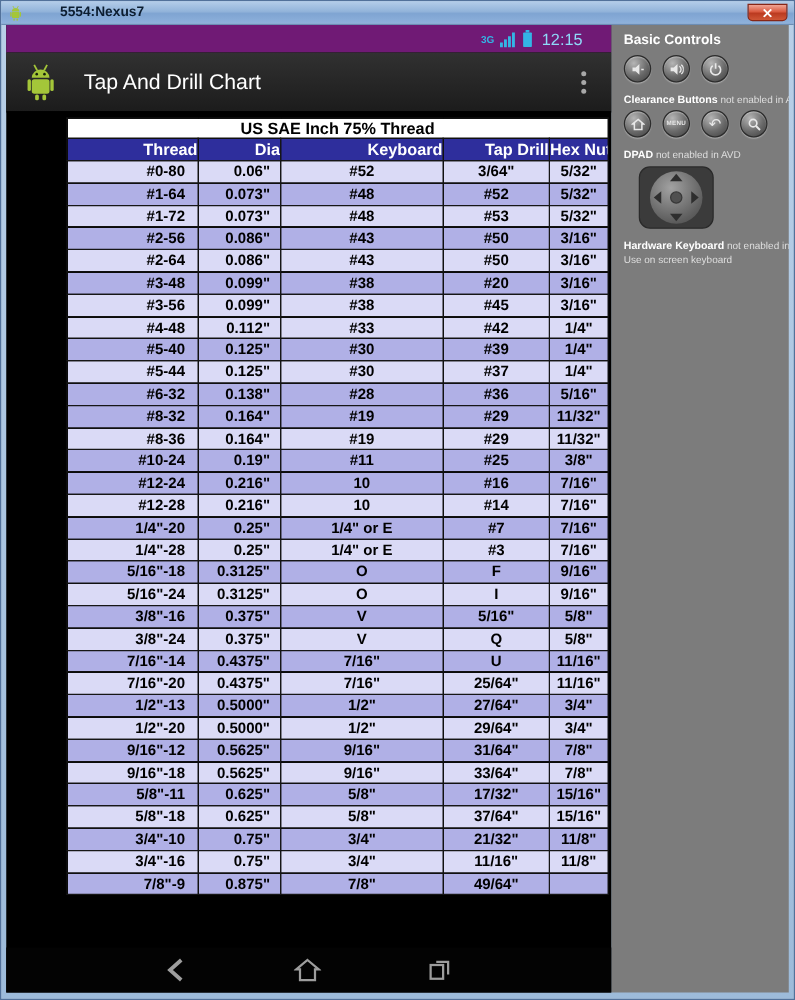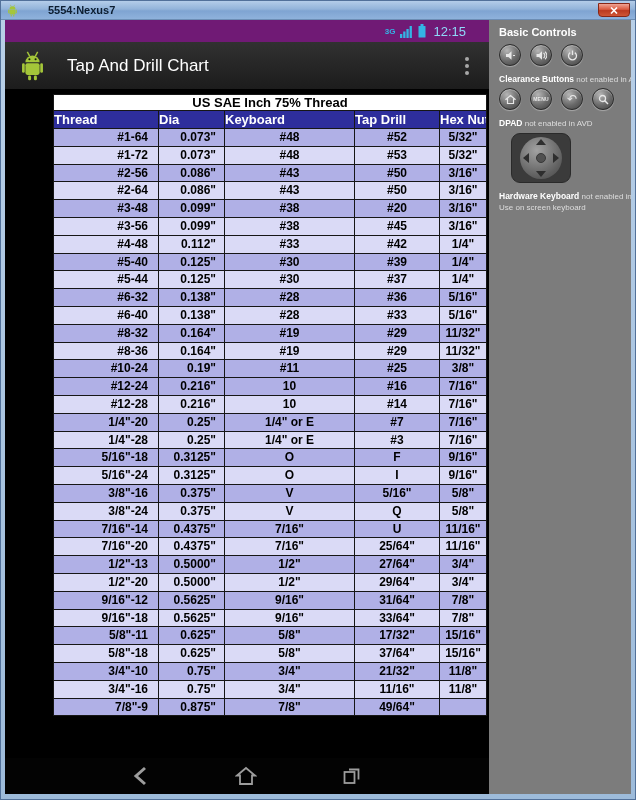--- a/index.html
+++ b/index.html
@@ -26,21 +26,21 @@
     display:flex; align-items:center; gap:19px; padding:0 12px; }
   .app-title { color:#fff; font-size:17px; }
   .overflow-btn { margin-left:auto; display:flex; flex-direction:column; gap:3px; padding:6px 8px; cursor:pointer; }
   .overflow-btn i { width:4px; height:4px; border-radius:50%; background:#a8a8a8; }
 
   
   .table-area { position:absolute; top:70px; bottom:36px; left:6px; right:2px; overflow:hidden; padding-top:4px;margin-left:42px; }
   table { width:100%; border-collapse:collapse; table-layout:fixed; font-family:"Liberation Sans",sans-serif; }
   th,td { border:1px solid #161616; overflow:hidden; white-space:nowrap; }
   .tbl-title th { background:#ffffff; color:#000; font-size:13px; font-weight:bold; height:16px; text-align:center; }
-  .hdr th { background:var(--header-bg); color:#fff; font-size:13px; font-weight:bold; height:18px; text-align:left; }
+  .hdr th { background:var(--header-bg); color:#fff; font-size:13px; font-weight:bold; height:18px; text-align:right; }
   td { height:16.8px; line-height:16.8px; padding:0; font-size:12px; font-weight:bold; color:#000; }
   tr.light td { background:var(--row-light); }
   tr.dark  td { background:var(--row-dark); }
   td.c0 { text-align:right; padding-right:10px; }
   td.c1 { text-align:right; padding-right:8px; }
   td.c2, td.c3, td.c4 { text-align:center; }
 
   
   .nav-bar { position:absolute; left:0; right:0; bottom:0; height:36px; background:#030303;
     display:flex; align-items:center; justify-content:center; gap:84px; }
@@ -150,20 +150,27 @@
             </tr>
             <tr class="hdr" id="header-row">
                 <th>Thread</th>
                 <th>Dia</th>
                 <th>Keyboard</th>
                 <th>Tap Drill</th>
                 <th>Hex Nut</th>
               </tr>
           </thead>
           <tbody id="table-body">
+              <tr class="light">
+                <td class="c0">#0-80</td>
+                <td class="c1">0.06"</td>
+                <td class="c2">#52</td>
+                <td class="c3">3/64"</td>
+                <td class="c4">5/32"</td>
+              </tr>
               <tr class="dark">
                 <td class="c0">#1-64</td>
                 <td class="c1">0.073"</td>
                 <td class="c2">#48</td>
                 <td class="c3">#52</td>
                 <td class="c4">5/32"</td>
               </tr>
               <tr class="light">
                 <td class="c0">#1-72</td>
                 <td class="c1">0.073"</td>
@@ -218,27 +225,20 @@
                 <td class="c1">0.125"</td>
                 <td class="c2">#30</td>
                 <td class="c3">#37</td>
                 <td class="c4">1/4"</td>
               </tr>
               <tr class="dark">
                 <td class="c0">#6-32</td>
                 <td class="c1">0.138"</td>
                 <td class="c2">#28</td>
                 <td class="c3">#36</td>
-                <td class="c4">5/16"</td>
-              </tr>
-              <tr class="light">
-                <td class="c0">#6-40</td>
-                <td class="c1">0.138"</td>
-                <td class="c2">#28</td>
-                <td class="c3">#33</td>
                 <td class="c4">5/16"</td>
               </tr>
               <tr class="dark">
                 <td class="c0">#8-32</td>
                 <td class="c1">0.164"</td>
                 <td class="c2">#19</td>
                 <td class="c3">#29</td>
                 <td class="c4">11/32"</td>
               </tr>
               <tr class="light">

